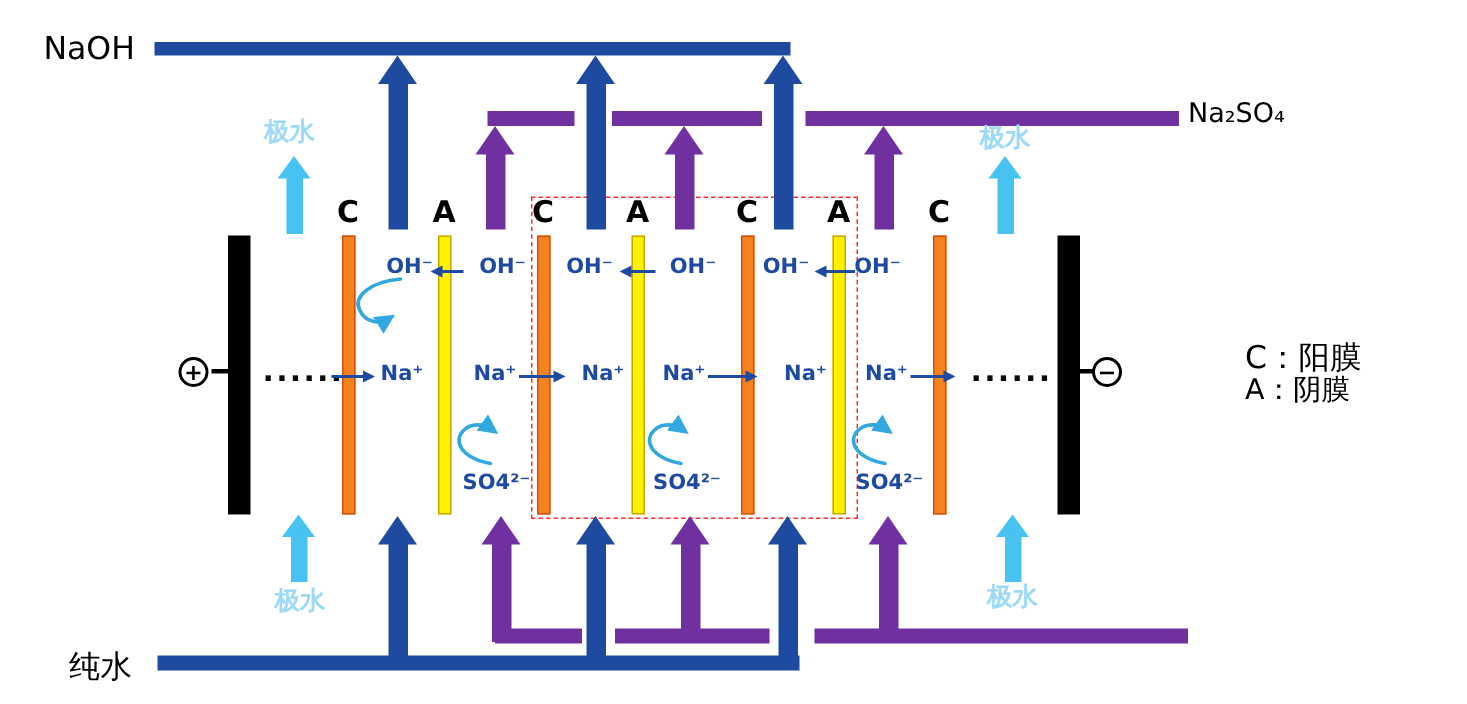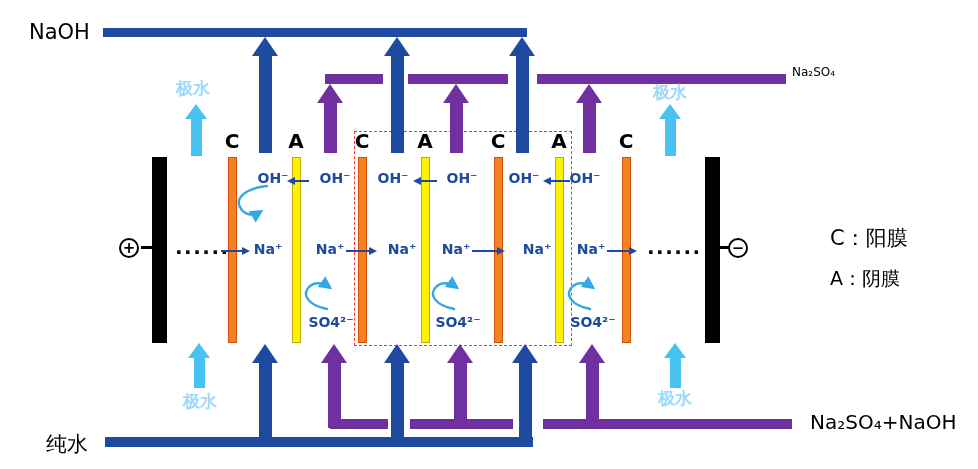--- a/index.html
+++ b/index.html
@@ -22,26 +22,25 @@
   .ion{position:absolute;font-weight:bold;font-size:14px;color:var(--navy);white-space:nowrap;line-height:1;}
   .jishui{position:absolute;font-size:17px;font-weight:600;color:var(--skytext);white-space:nowrap;line-height:1;}
   .curve{fill:none;stroke:var(--cyan);stroke-width:2.4;stroke-linecap:round;}
 </style>
 </head>
 <body>
 
 <div class="stage" id="stage">
 
   <div class="lbl" style="left:29px;top:20px;font-size:21px">NaOH</div>
-  <div class="lbl" style="left:792px;top:66px;font-size:12px">Na₂SO₄</div>
+  <div class="lbl" style="left:792px;top:66px;font-size:18px">Na₂SO₄</div>
   <div class="lbl" style="left:46px;top:432px;font-size:21px">纯水</div>
-  <div class="lbl" style="left:810px;top:411px;font-size:20px">Na₂SO₄+NaOH</div>
 
   <div class="lbl" style="left:830px;top:226px;font-size:21px">C：阳膜</div>
-  <div class="lbl" style="left:830px;top:268px;font-size:19px">A：阴膜</div>
+  <div class="lbl" style="left:830px;top:250px;font-size:19px">A：阴膜</div>
 
   <div class="pipe navy" style="left:103px;top:28px;width:424px;height:9px"></div>
   <div class="pipe purple" style="left:325px;top:74px;width:58px;height:10px"></div>
   <div class="pipe purple" style="left:408px;top:74px;width:100px;height:10px"></div>
   <div class="pipe purple" style="left:537px;top:74px;width:249px;height:10px"></div>
   <div class="pipe navy" style="left:105px;top:437px;width:428px;height:10px"></div>
   <div class="pipe purple" style="left:330px;top:419px;width:58px;height:10px"></div>
   <div class="pipe purple" style="left:410px;top:419px;width:103px;height:10px"></div>
   <div class="pipe purple" style="left:543px;top:419px;width:249px;height:10px"></div>
 

